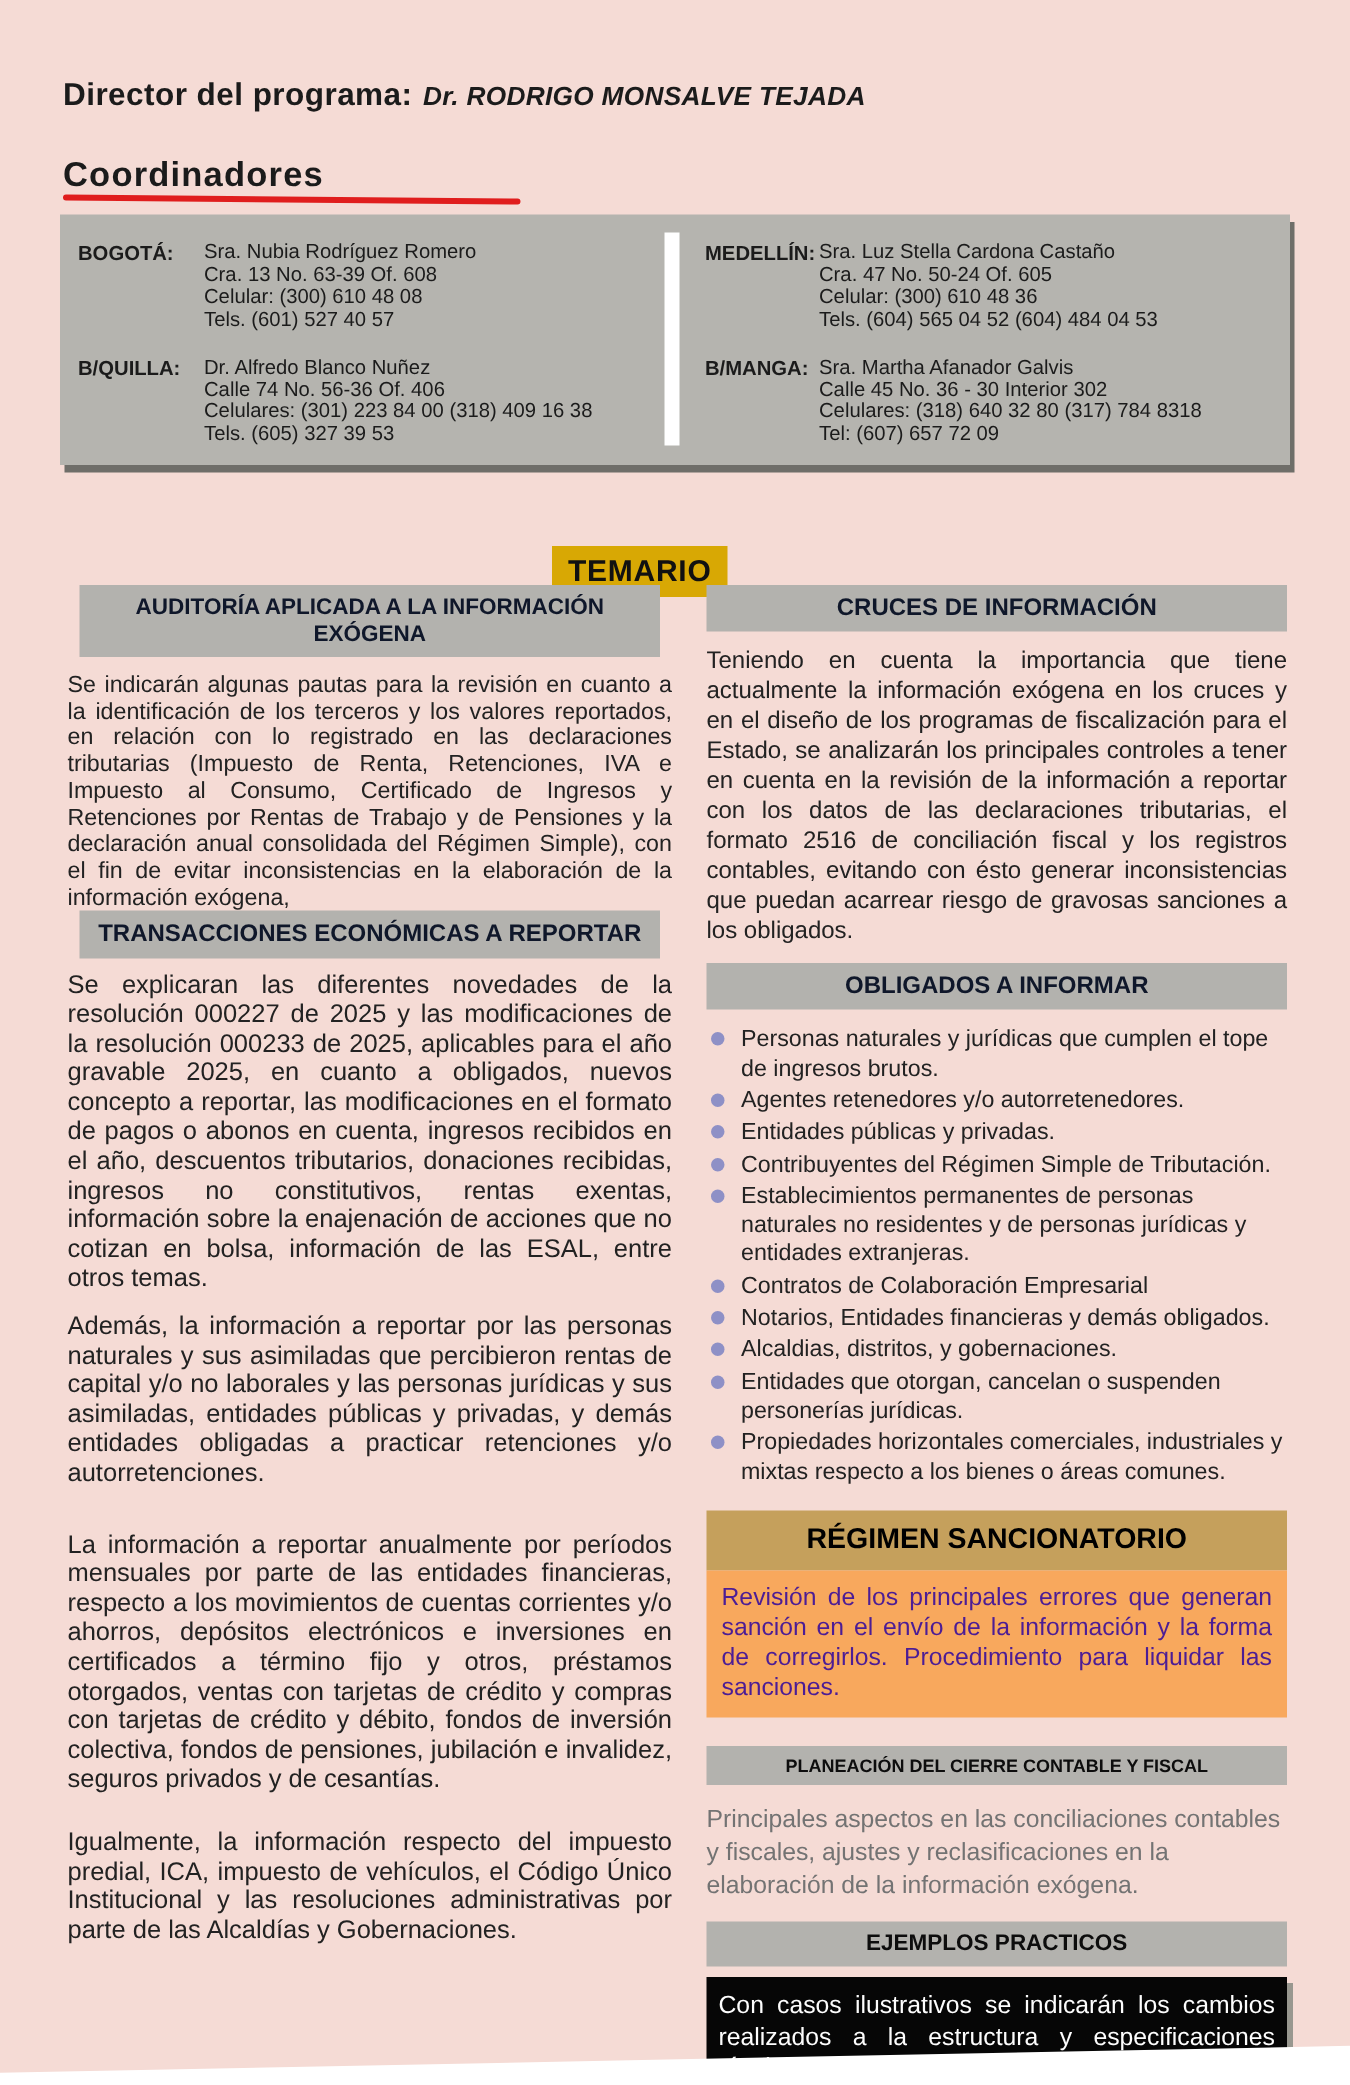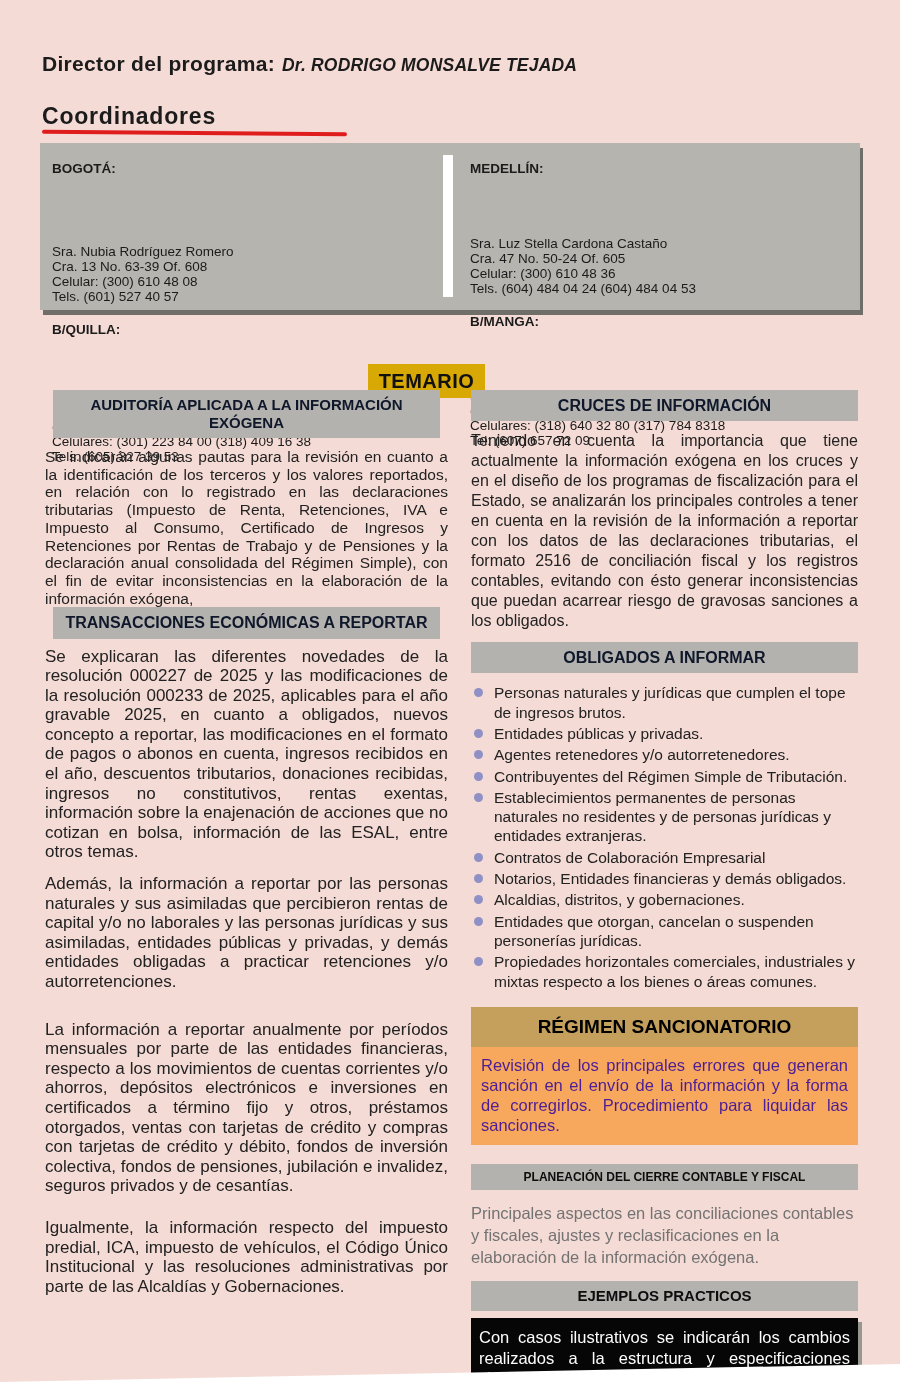--- a/index.html
+++ b/index.html
@@ -20,21 +20,21 @@
   
   .coord-box {
     position:absolute; left:40px; top:143px; width:820px; height:167px;
     background:#b5b4af; box-shadow:3px 5px 0 #6f6e69;
     display:flex; font-size:13.5px;
   }
   .coord-half { padding-top:18px; }
   .coord-half.left { width:403px; padding-left:12px; }
   .coord-half.right { width:417px; padding-left:27px; }
   .coord-divider { position:absolute; left:403px; top:12px; width:10px; height:142px; background:#ffffff; }
-  .coord-row { display:flex; margin-bottom:17px;flex-direction:column; }
+  .coord-row { display:flex; margin-bottom:17px; }
   .coord-row.second-left { margin-top:2px; }
   .coord-row.second-right { margin-top:9px; }
   .coord-city { font-weight:bold; flex:0 0 84px; }
   .coord-half.right .coord-city { flex:0 0 76px; }
   .coord-lines div { line-height:14.9px; }
 
   
   .temario {
     position:absolute; left:368px; top:333px; width:117px; height:34px;
     background:#d8a804; display:flex; align-items:center; justify-content:center;
@@ -134,21 +134,21 @@
       </div>
     </div>
     <div class="coord-divider"></div>
     <div class="coord-half right">
       <div class="coord-row">
         <div class="coord-city">MEDELLÍN:</div>
         <div class="coord-lines">
           <div>Sra. Luz Stella Cardona Castaño</div>
           <div>Cra. 47 No. 50-24 Of. 605</div>
           <div>Celular: (300) 610 48 36</div>
-          <div>Tels. (604) 484 04 24 (604) 484 04 53</div>
+          <div>Tels. (604) 565 04 52 (604) 484 04 53</div>
         </div>
       </div>
       <div class="coord-row second-right">
         <div class="coord-city">B/MANGA:</div>
         <div class="coord-lines">
           <div>Sra. Martha Afanador Galvis</div>
           <div>Calle 45 No. 36 - 30 Interior 302</div>
           <div>Celulares: (318) 640 32 80  (317) 784 8318</div>
           <div>Tel: (607)  657 72 09</div>
         </div>
@@ -171,22 +171,22 @@
       <div class="p-just p2 mt22">Igualmente, la información respecto del impuesto predial, ICA, impuesto de vehículos, el Código Único Institucional y las resoluciones administrativas por parte de las Alcaldías y Gobernaciones.</div>
     </div>
 
     <div class="col-right">
       <div class="bar red bar-cruces">CRUCES DE INFORMACIÓN</div>
       <div class="p-just p-cruces">Teniendo en cuenta la importancia que tiene actualmente la información exógena en los cruces y en el diseño de los programas de fiscalización para el Estado, se analizarán los principales controles a tener en cuenta en la revisión de la información a reportar con los datos de las declaraciones tributarias, el formato 2516 de conciliación fiscal y los registros contables, evitando con ésto generar inconsistencias que puedan acarrear riesgo de gravosas sanciones a los obligados.</div>
 
       <div class="bar red bar-obligados">OBLIGADOS A INFORMAR</div>
       <ul class="obligados-list">
         <li><span class="bullet-dot"></span><span>Personas naturales y jurídicas que cumplen el tope de ingresos brutos.</span></li>
+        <li><span class="bullet-dot"></span><span>Agentes retenedores y/o autorretenedores.</span></li>
         <li><span class="bullet-dot"></span><span>Entidades públicas y privadas.</span></li>
-        <li><span class="bullet-dot"></span><span>Agentes retenedores y/o autorretenedores.</span></li>
         <li><span class="bullet-dot"></span><span>Contribuyentes del Régimen Simple de Tributación.</span></li>
         <li><span class="bullet-dot"></span><span>Establecimientos permanentes de personas naturales no residentes y de personas jurídicas y entidades extranjeras.</span></li>
         <li><span class="bullet-dot"></span><span>Contratos de Colaboración Empresarial</span></li>
         <li><span class="bullet-dot"></span><span>Notarios, Entidades financieras y demás obligados.</span></li>
         <li><span class="bullet-dot"></span><span>Alcaldias, distritos, y gobernaciones.</span></li>
         <li><span class="bullet-dot"></span><span>Entidades que otorgan, cancelan o suspenden personerías jurídicas.</span></li>
         <li><span class="bullet-dot"></span><span>Propiedades horizontales comerciales, industriales y mixtas respecto a los bienes o áreas comunes.</span></li>
       </ul>
 
       <div class="bar-regimen">RÉGIMEN SANCIONATORIO</div>

